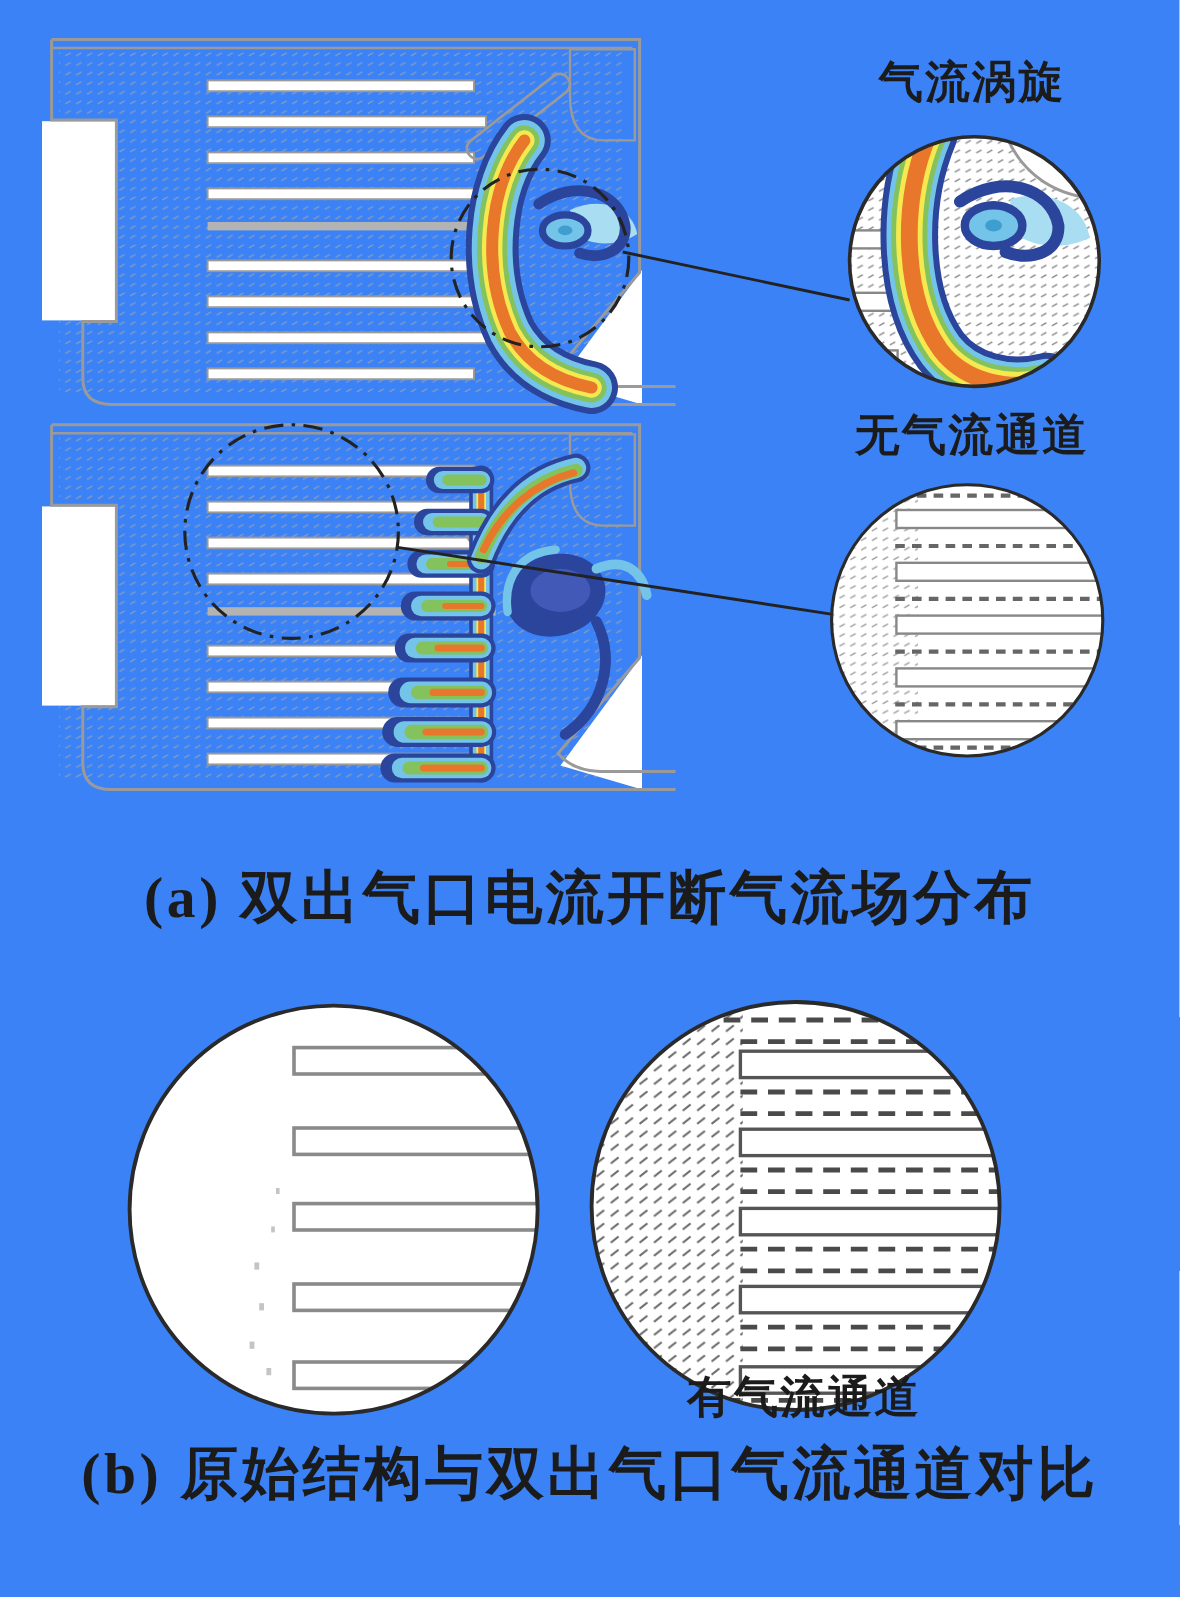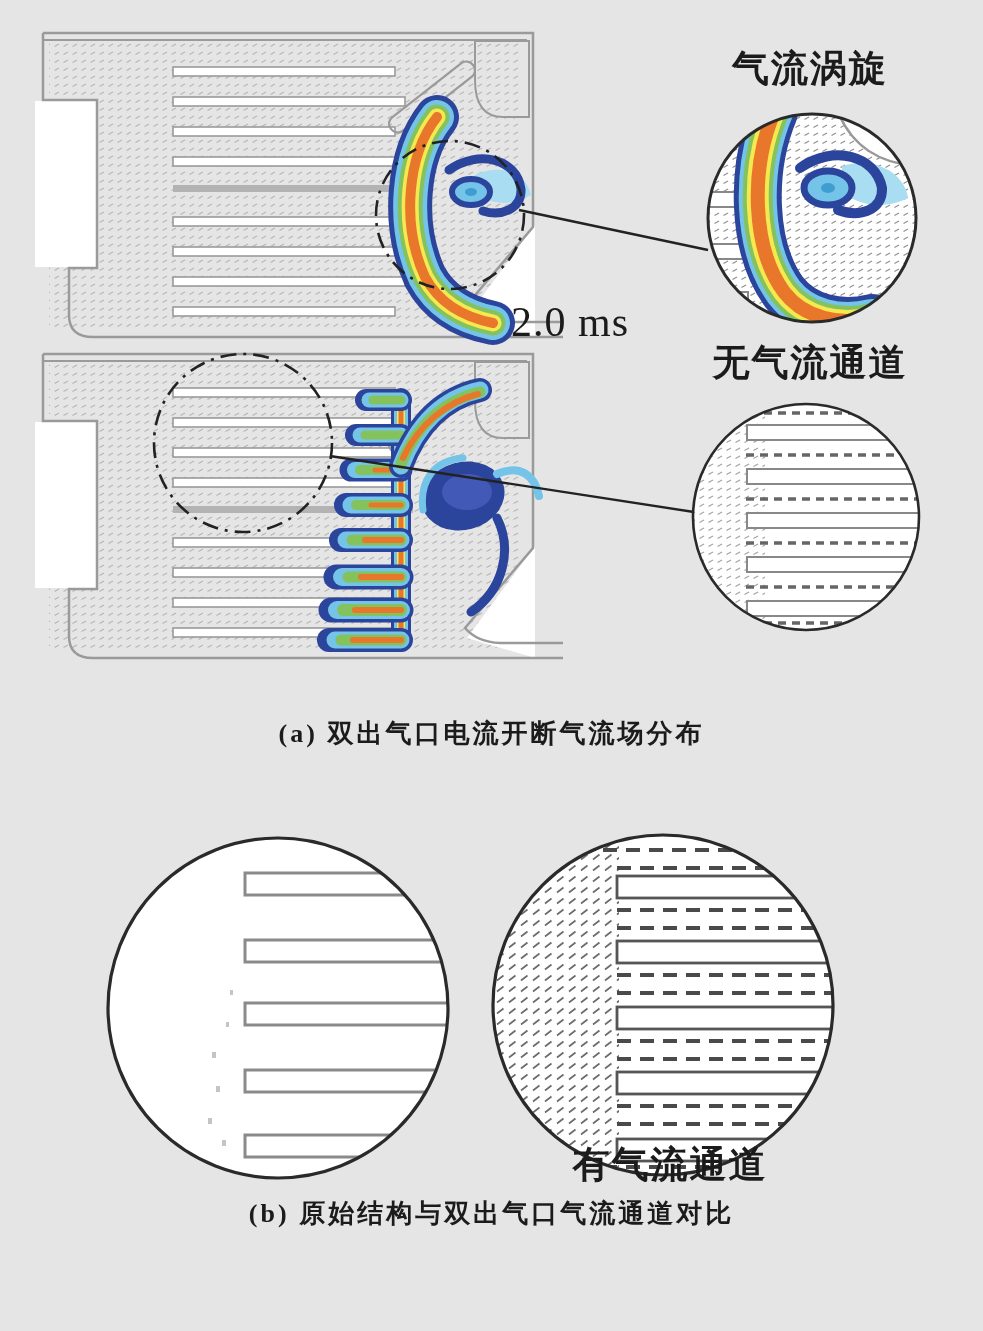--- a/index.html
+++ b/index.html
@@ -1,22 +1,22 @@
 <!DOCTYPE html>
 <html style="--contour-blue: #2b449c; --contour-cyan: #74c3e8; --contour-green: #84c25e; --contour-yellow: #f5e94f; --contour-orange: #e8762b; --outline-gray: #9a9a9a; --text: #1b1b1b;"><head>
 <meta charset="utf-8">
 <style>
   html,body{margin:0;padding:0;background:#fff;}
-  .page{position:relative;width:983px;height:1331px;background:#e5e5e5;overflow:hidden;
+  .page{position:relative;width:983px;height:1331px;background:#3b82f6;overflow:hidden;
         font-family:"Liberation Serif","DejaVu Serif",serif;color:var(--text,#1b1b1b);}
   .abs{position:absolute;}
   .lbl{text-align:center;font-weight:700;letter-spacing:2px;}
   .lbl-inset{width:330px;font-size:37px;}
   .lbl-time{width:200px;font-size:42px;font-weight:400;letter-spacing:1px;}
-  .lbl-caption{width:983px;font-size:26px;letter-spacing:3px;}
+  .lbl-caption{width:983px;font-size:48px;letter-spacing:3px;}
   .lbl-circle{width:360px;font-size:37px;}
   svg .out{stroke:var(--outline-gray,#9a9a9a);fill:none;}
   svg .fin{fill:#ffffff;stroke:var(--outline-gray,#9a9a9a);stroke-width:1.6;}
   svg .arc{fill:none;stroke-linecap:round;stroke-linejoin:round;}
   svg .sB{stroke:var(--contour-blue,#2b449c);} svg .sC{stroke:var(--contour-cyan,#74c3e8);}
   svg .sG{stroke:var(--contour-green,#84c25e);} svg .sY{stroke:var(--contour-yellow,#f5e94f);}
   svg .sO{stroke:var(--contour-orange,#e8762b);}
   svg .fB{fill:var(--contour-blue,#2b449c);} svg .fC{fill:var(--contour-cyan,#8ed2ec);}
   svg .zoomc{fill:none;stroke:#222;stroke-width:2.6;stroke-dasharray:16 7 3 7;}
   svg .conn{stroke:#222;stroke-width:2.4;fill:none;}
@@ -259,21 +259,20 @@
           <rect x="-46" y="67" width="216" height="22"></rect>
           <rect x="-46" y="134" width="216" height="22"></rect>
         </g>
       </g>
       <circle class="rim" r="170" stroke-width="3.2"></circle>
     </g>
   </svg>
 
   <div class="abs lbl lbl-inset" style="left:645px;top:44px">气流涡旋</div>
 
-  <div class="abs lbl lbl-time" style="left:470px;top:298px">2.0 ms</div>
 
   <div class="abs lbl lbl-inset" style="left:645px;top:338px">无气流通道</div>
 
 
   <div class="abs lbl lbl-caption" style="left:0;top:716px">(a) 双出气口电流开断气流场分布</div>
 
 
   <div class="abs lbl lbl-circle" style="left:490px;top:1140px">有气流通道</div>
 
   <div class="abs lbl lbl-caption" style="left:0;top:1196px">(b) 原始结构与双出气口气流通道对比</div>

